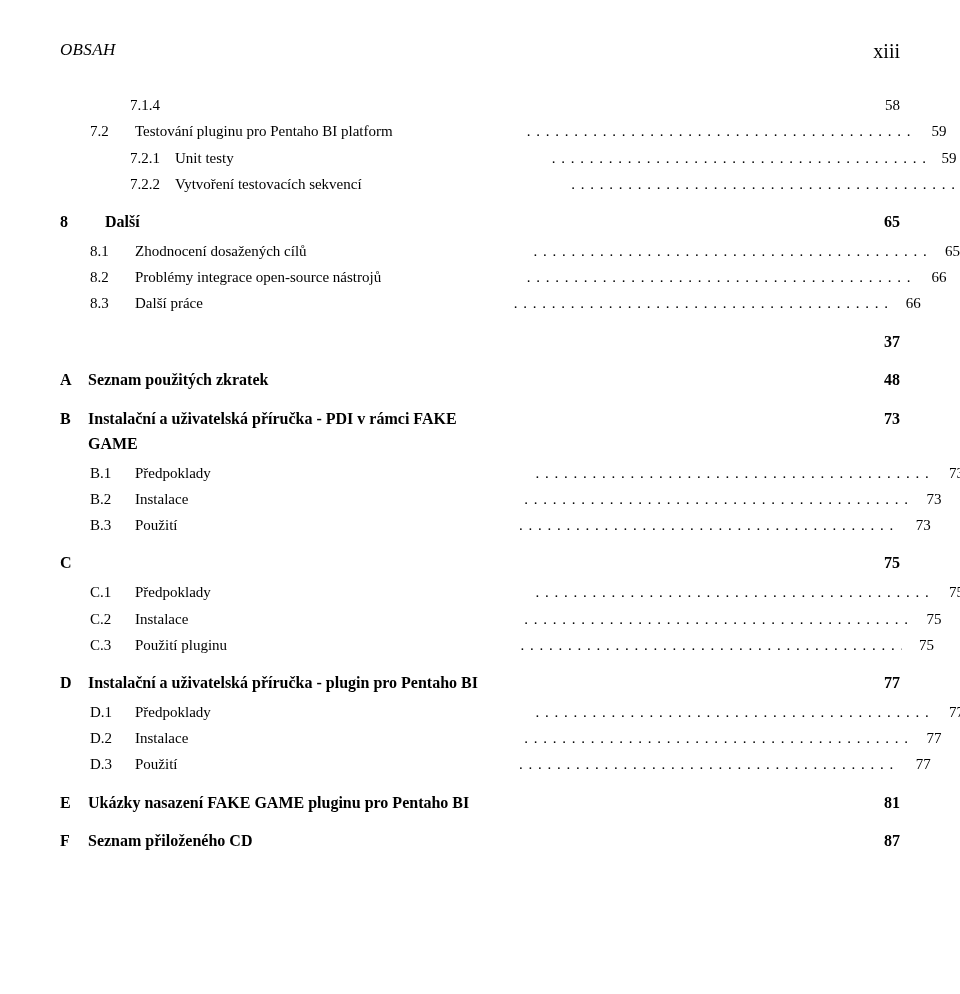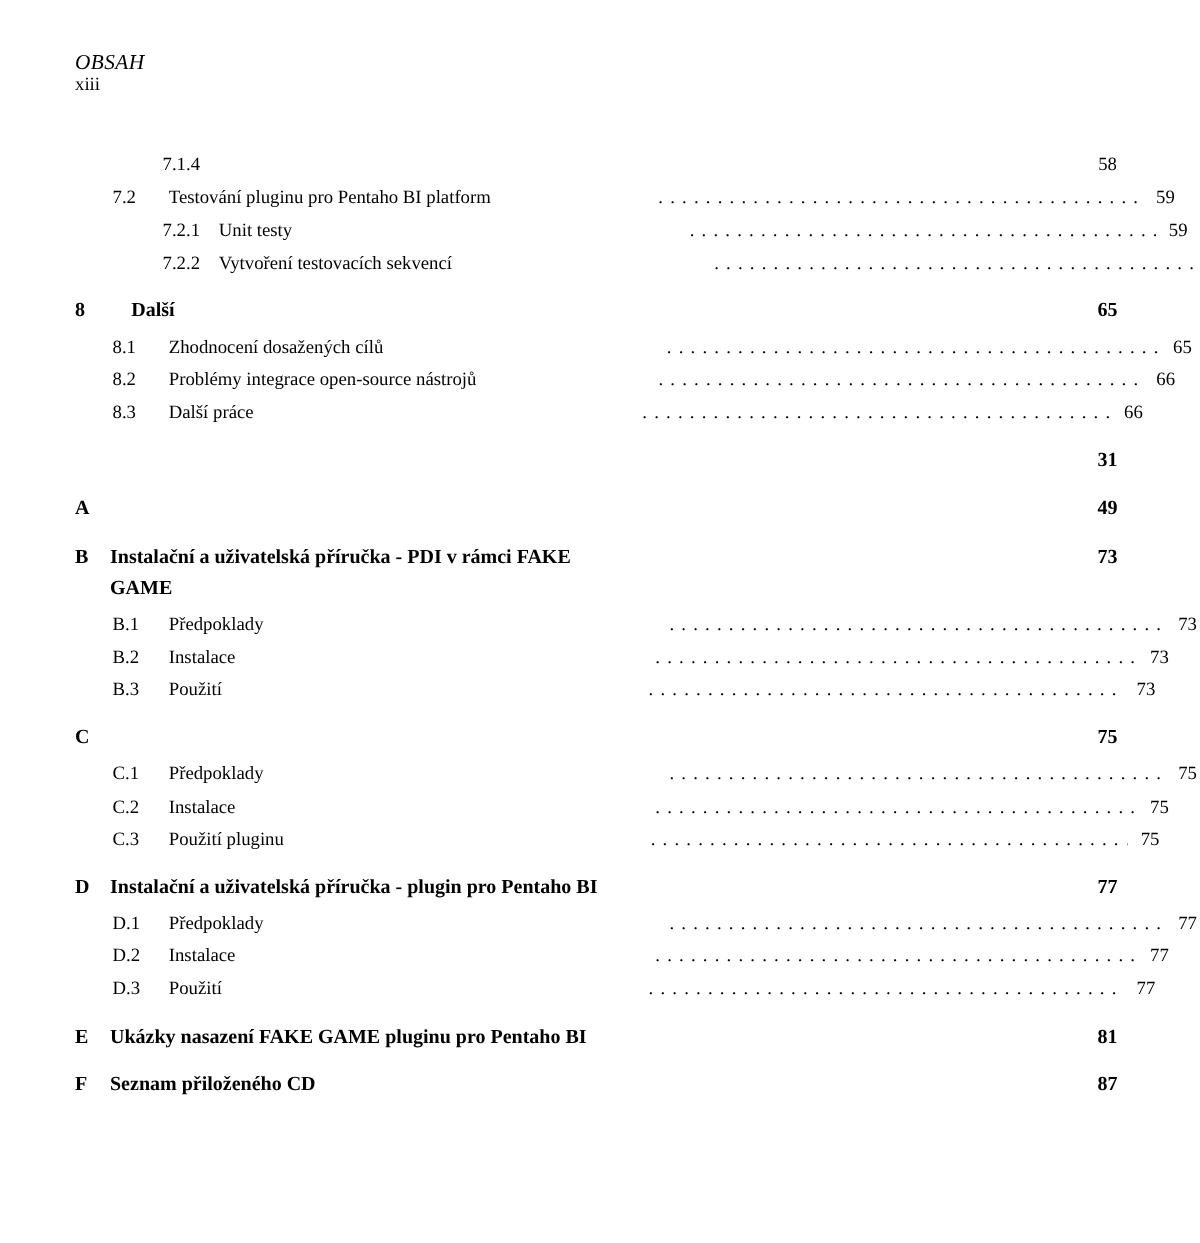--- a/index.html
+++ b/index.html
@@ -9,34 +9,33 @@
       font-size: 15px;
       color: #000;
       padding: 40px 60px 40px 60px;
       max-width: 960px;
     }
 
     .page-header {
       display: flex;
       justify-content: space-between;
       align-items: flex-start;
-      margin-bottom: 44px;
+      margin-bottom: 31px;
       border-bottom: none;
-      flex-direction: column;
     }
 
     .header-title {
       font-style: italic;
       font-size: 17px;
       font-weight: normal;
       letter-spacing: 0.02em;
     }
 
     .header-page {
-      font-size: 15px;
+      font-size: 20px;
     }
 
     .toc-container {
       width: 100%;
     }
 
     .toc-entry {
       display: flex;
       align-items: baseline;
       margin-bottom: 3px;
@@ -88,21 +87,21 @@
       color: #000;
     }
 
     .toc-dots::after {
       content: " . . . . . . . . . . . . . . . . . . . . . . . . . . . . . . . . . . . . . . . . . . . . . . . . . . . . . . . . . . . . . . . . . . . . . . . . . . . . ";
       letter-spacing: 1px;
     }
 
     .toc-page {
       min-width: 28px;
-      text-align: center;
+      text-align: right;
       flex-shrink: 0;
     }
 
     .bold-entry .toc-text,
     .bold-entry .toc-number-alpha {
       font-weight: bold;
     }
 
     .bold-entry {
       font-size: 16px;
@@ -176,28 +175,29 @@
         <span class="toc-number">8.3</span>
         <span class="toc-text">Další práce</span>
         <span class="toc-dots"></span>
         <span class="toc-page">66</span>
       </div>
     </div>
     <div class="toc-entry level1-bold bold-entry">
       <div class="toc-label">
         <span class="toc-number-alpha"></span>
         <span style="flex: 1 1 0%;"></span>
-        <span class="toc-page">31</span>
+        <span class="toc-page">37</span>
       </div>
     </div>
     <div class="toc-entry level1-bold bold-entry">
       <div class="toc-label">
         <span class="toc-number-alpha">A</span>
-        <span style="flex: 1 1 0%;"></span>
-        <span class="toc-page">49</span>
+        <span class="toc-text">Seznam použitých zkratek</span>
+        <span style="flex: 1 1 0%;"></span>
+        <span class="toc-page">48</span>
       </div>
     </div>
     <div class="toc-entry level1-bold bold-entry">
       <div class="toc-label">
         <span class="toc-number-alpha">B</span>
         <span class="toc-text">Instalační a uživatelská příručka - PDI v rámci FAKE GAME</span>
         <span style="flex: 1 1 0%;"></span>
         <span class="toc-page">73</span>
       </div>
     </div>

